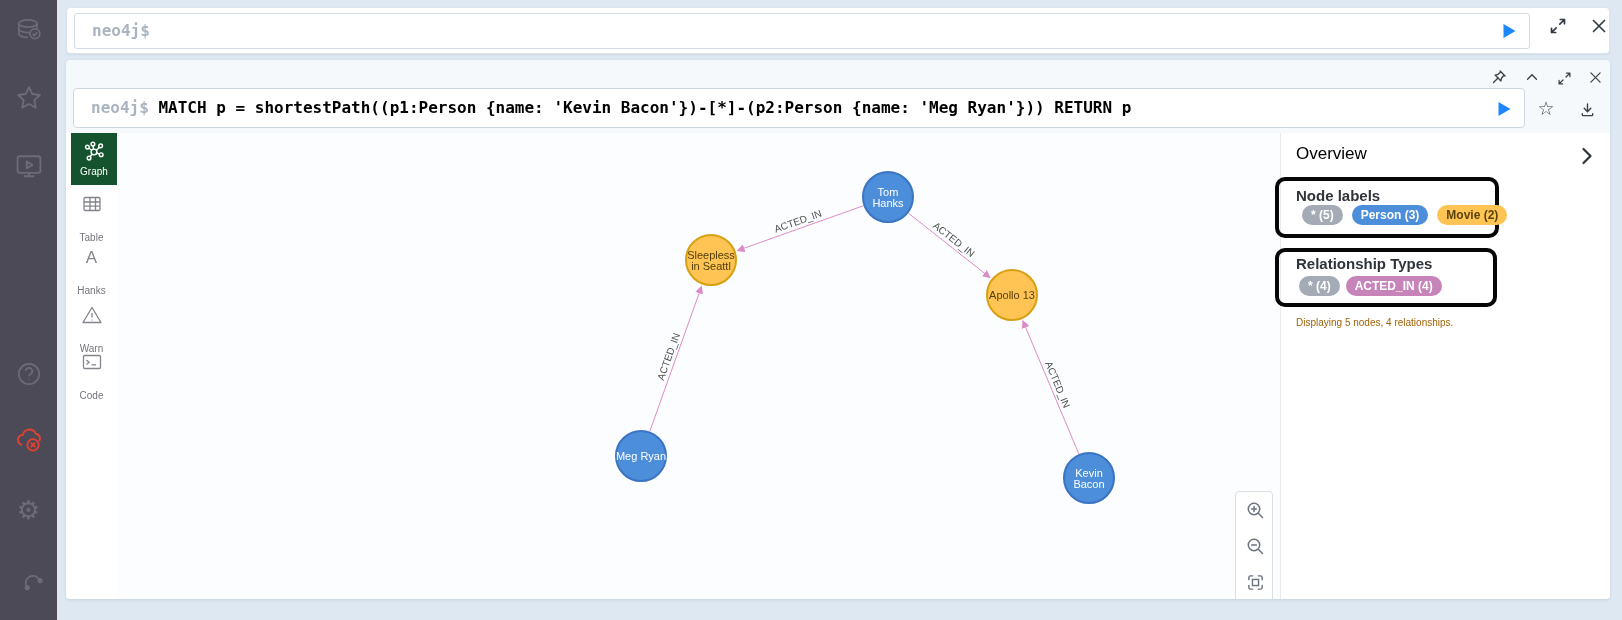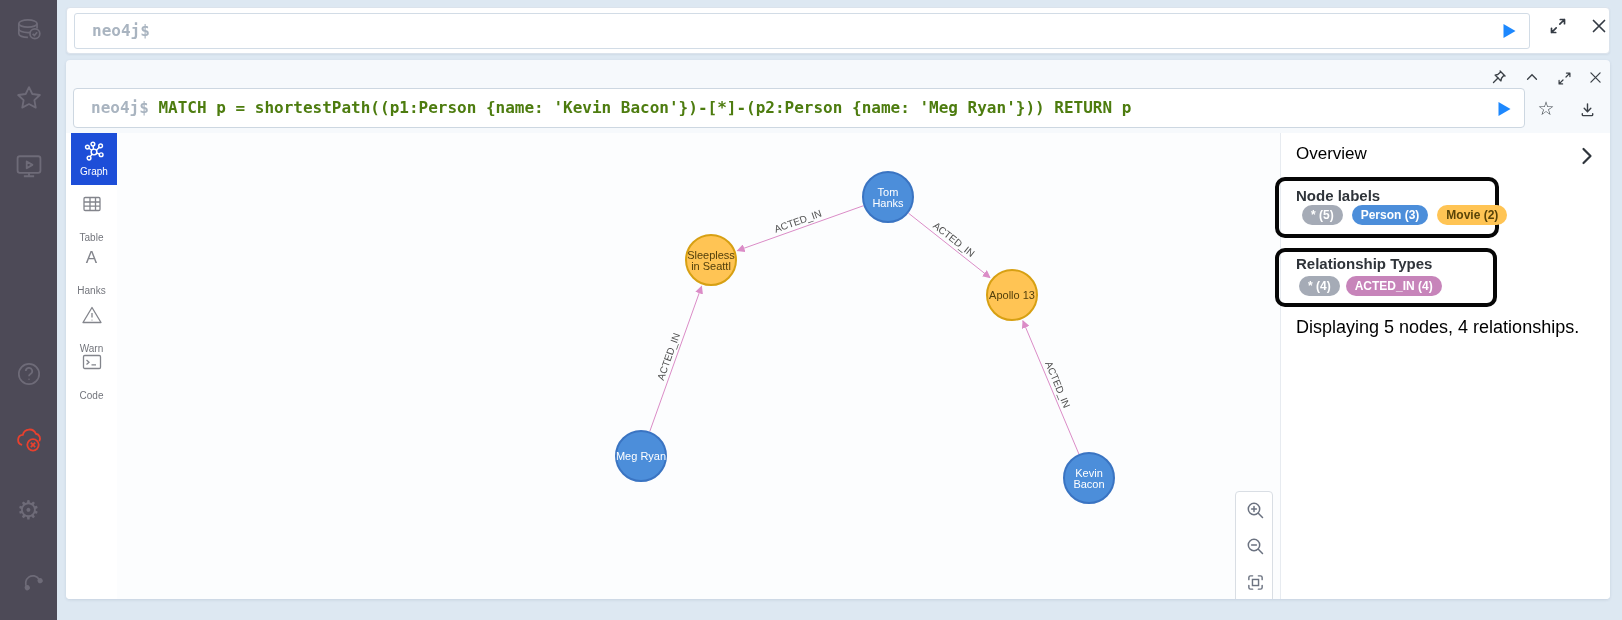--- a/index.html
+++ b/index.html
@@ -22,27 +22,27 @@
   .ctl-icon { position:absolute; width:22px; height:22px; display:flex; align-items:center; justify-content:center; cursor:pointer; }
   .ctl-icon svg { stroke:#343b44; fill:none; stroke-width:1.7; stroke-linecap:round; }
 
   
   .frame { position:absolute; left:66px; top:60px; width:1544px; height:539px; background:#f6f9fc; border-radius:4px; box-shadow:0 1px 3px rgba(40,60,90,.12); }
   .frame-icon { position:absolute; width:18px; height:18px; display:flex; align-items:center; justify-content:center; cursor:pointer; }
   .frame-icon svg { stroke:#3a4046; fill:none; stroke-width:1.5; stroke-linecap:round; }
   .query-input { position:absolute; left:7px; top:28px; width:1452px; height:40px; background:#fff; border:1px solid #cdd7e1; border-radius:4px; overflow:hidden; white-space:nowrap; }
   .query-line { position:absolute; left:17px; top:0; line-height:38px; font-size:16px; }
   .q-prompt { color:#a9b4c0; }
-  .q-text { color:#4d7c0f; }
+  .q-text { color:#000000; }
   .star-glyph { font-size:19px; color:#3a4046; line-height:1; }
 
   
   .content { position:absolute; left:0; top:73px; width:1544px; height:466px; }
   .tabs-col { position:absolute; left:0; top:0; width:51px; height:466px; background:#fff; border-bottom-left-radius:4px; }
-  .tab-sel { position:absolute; left:5px; top:0; width:46px; height:52px; background:#1d4ed8; display:flex; flex-direction:column; align-items:center; justify-content:center; gap:3px; cursor:pointer; }
+  .tab-sel { position:absolute; left:5px; top:0; width:46px; height:52px; background:#14532d; display:flex; flex-direction:column; align-items:center; justify-content:center; gap:3px; cursor:pointer; }
   .tab-sel .tab-label { color:#fff; }
   .tab-item { position:absolute; left:0; width:51px; display:flex; flex-direction:column; align-items:center; gap:17px; cursor:pointer; }
   .tab-label { font-size:10px; color:#73757c; }
   .tab-item svg, .tab-sel svg { fill:none; stroke-width:1.3; }
   .tab-item svg { stroke:#83858c; }
   .tab-sel svg { stroke:#fff; }
   .tab-letter { font-size:17px; color:#83858c; line-height:20px; }
 
   .canvas { position:absolute; left:51px; top:0; width:1164px; height:466px; background:#fcfdfe; border-right:1px solid #e7ebf0; overflow:hidden; cursor:grab; }
   .edge-label { font-size:10px; fill:#4f4f4f; }
@@ -58,21 +58,21 @@
   .panel-chev { position:absolute; left:300px; top:14px; width:12px; height:18px; cursor:pointer; }
   .panel-chev svg { stroke:#2f353c; fill:none; stroke-width:2.2; stroke-linecap:round; stroke-linejoin:round; }
   .anno-box { position:absolute; border:4px solid #060606; border-radius:10px; pointer-events:none; }
   .sec-title { position:absolute; left:15px; font-size:15px; font-weight:bold; color:#2f343a; }
   .pill-row { position:absolute; display:flex; }
   .pill { height:20px; line-height:20px; border-radius:10px; padding:0 9px; font-size:12px; font-weight:bold; color:#fff; cursor:pointer; white-space:nowrap; }
   .pill-gray { background:#A5ABB6; }
   .pill-blue { background:#4C8EDA; }
   .pill-orange { background:#FFC454; color:#5a4408; }
   .pill-pink { background:#C784BA; }
-  .status-line { position:absolute; left:15px; top:184px; font-size:18px; color:#000000; }
+  .status-line { position:absolute; left:15px; top:184px; font-size:10px; color:#a16207; }
 </style>
 </head>
 <body>
 
 <div class="sidebar">
   <div class="side-icon" style="top:15px">
     <svg width="30" height="30" viewBox="0 0 28 28">
       <ellipse cx="13" cy="8" rx="8.5" ry="3.4"></ellipse>
       <path d="M4.5 8 v9.5 c0 1.9 3.8 3.4 8.5 3.4 M21.5 8 v4.5"></path>
       <path d="M4.5 13 c0 1.9 3.8 3.4 8.5 3.4 1 0 2-.07 2.9-.2"></path>

